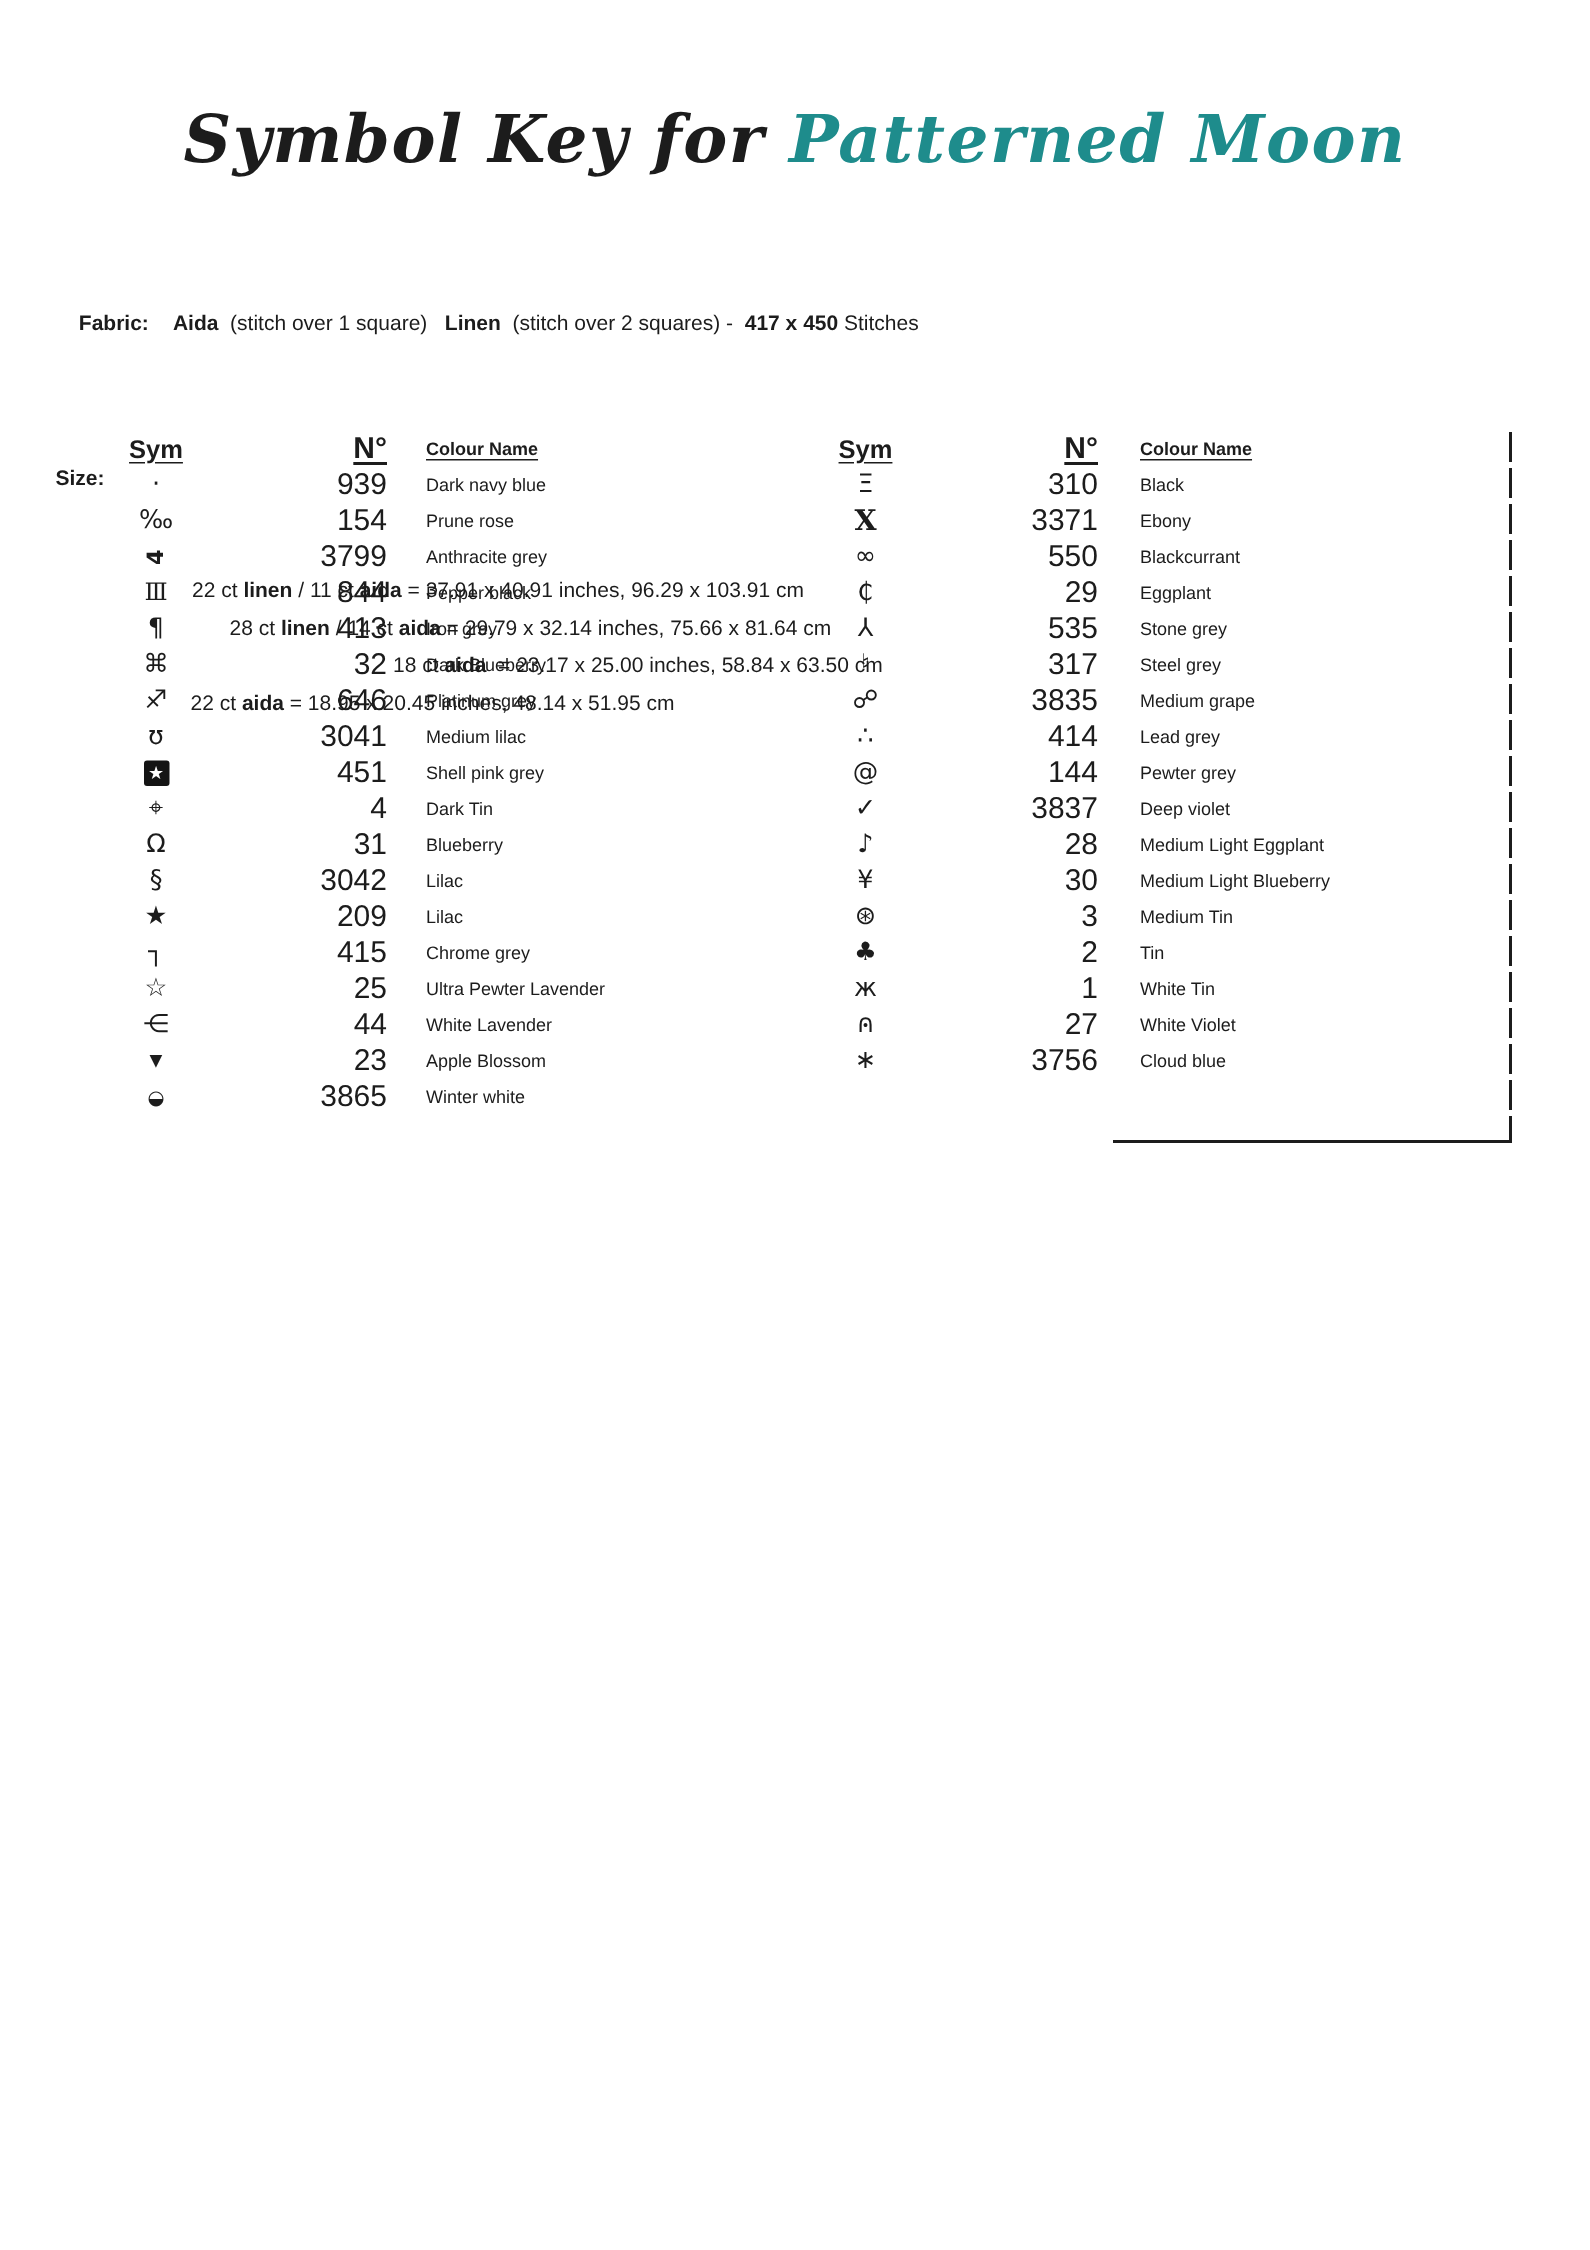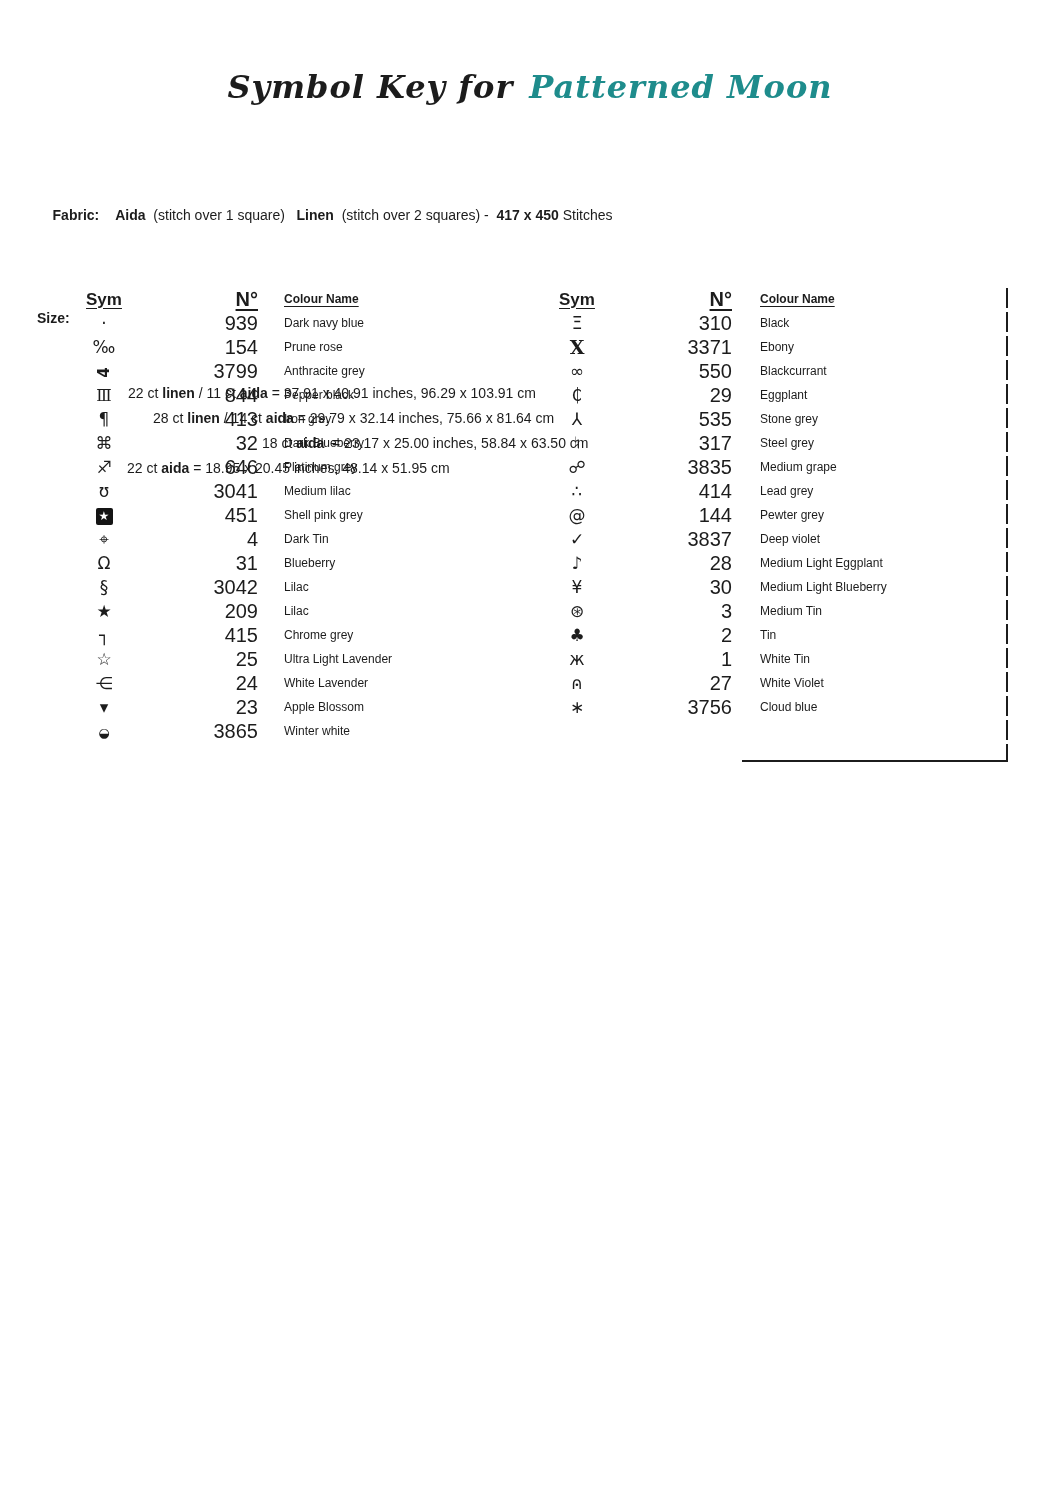--- a/index.html
+++ b/index.html
@@ -9,21 +9,21 @@
     font-family:"Liberation Sans",sans-serif;
     color:#1c1c1c;
     position:relative;
     overflow:hidden;
   }
   .page-title{
     position:absolute;top:68px;left:0;width:100%;
     text-align:center;
     font-family:"DejaVu Serif",serif;
     font-style:italic;font-weight:bold;
-    font-size:32px;letter-spacing:1px;
+    font-size:44px;letter-spacing:1px;
     white-space:nowrap;
   }
   .page-title .pattern-name{color:#1e8c8c;margin-left:16px;}
   .meta{
     position:absolute;left:37px;top:128px;
     font-size:14px;line-height:25px;
     white-space:pre-wrap;
   }
   .lab{font-weight:bold;}
   .fabric-line{margin-bottom:3px;}
@@ -157,25 +157,25 @@
         <td class="name">Lilac</td>
       </tr>
       <tr>
         <td class="sym"><span>┐</span></td>
         <td class="num">415</td>
         <td class="name">Chrome grey</td>
       </tr>
       <tr>
         <td class="sym"><span>☆</span></td>
         <td class="num">25</td>
-        <td class="name">Ultra Light Lavender</td>
+        <td class="name">Ultra Pewter Lavender</td>
       </tr>
       <tr>
         <td class="sym"><span>⋲</span></td>
-        <td class="num">24</td>
+        <td class="num">44</td>
         <td class="name">White Lavender</td>
       </tr>
       <tr>
         <td class="sym"><span>▾</span></td>
         <td class="num">23</td>
         <td class="name">Apple Blossom</td>
       </tr>
       <tr>
         <td class="sym"><span class="v-sm">◒</span></td>
         <td class="num">3865</td>

